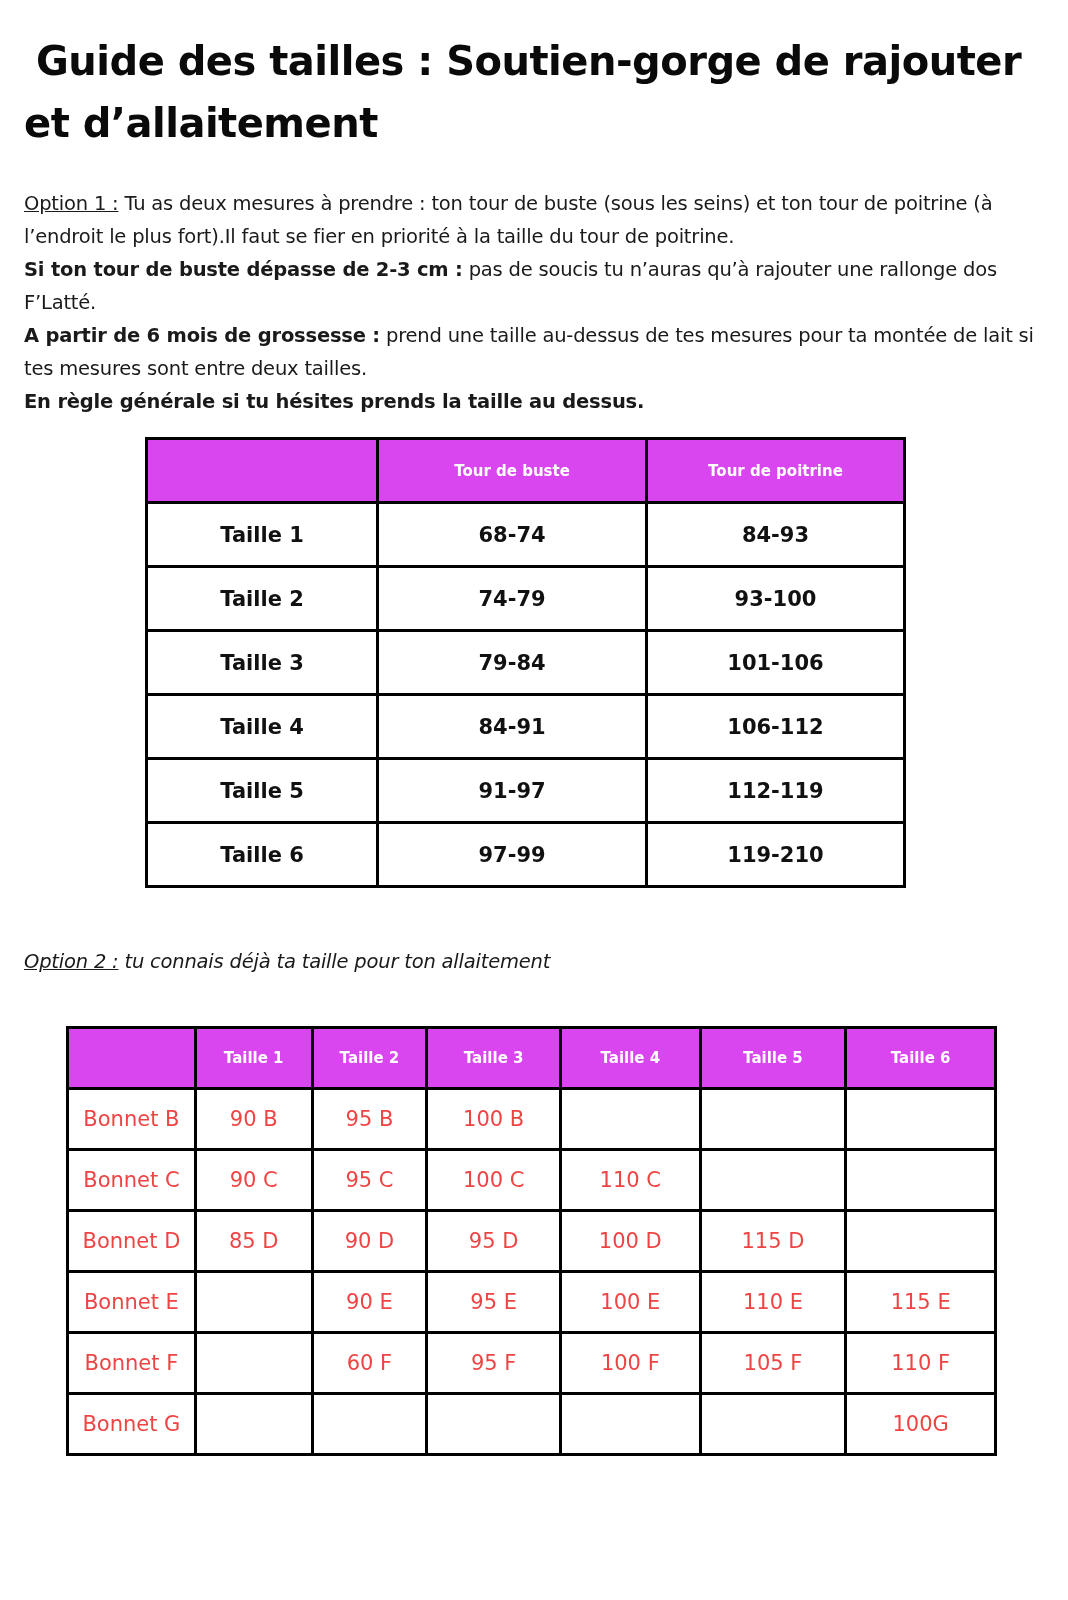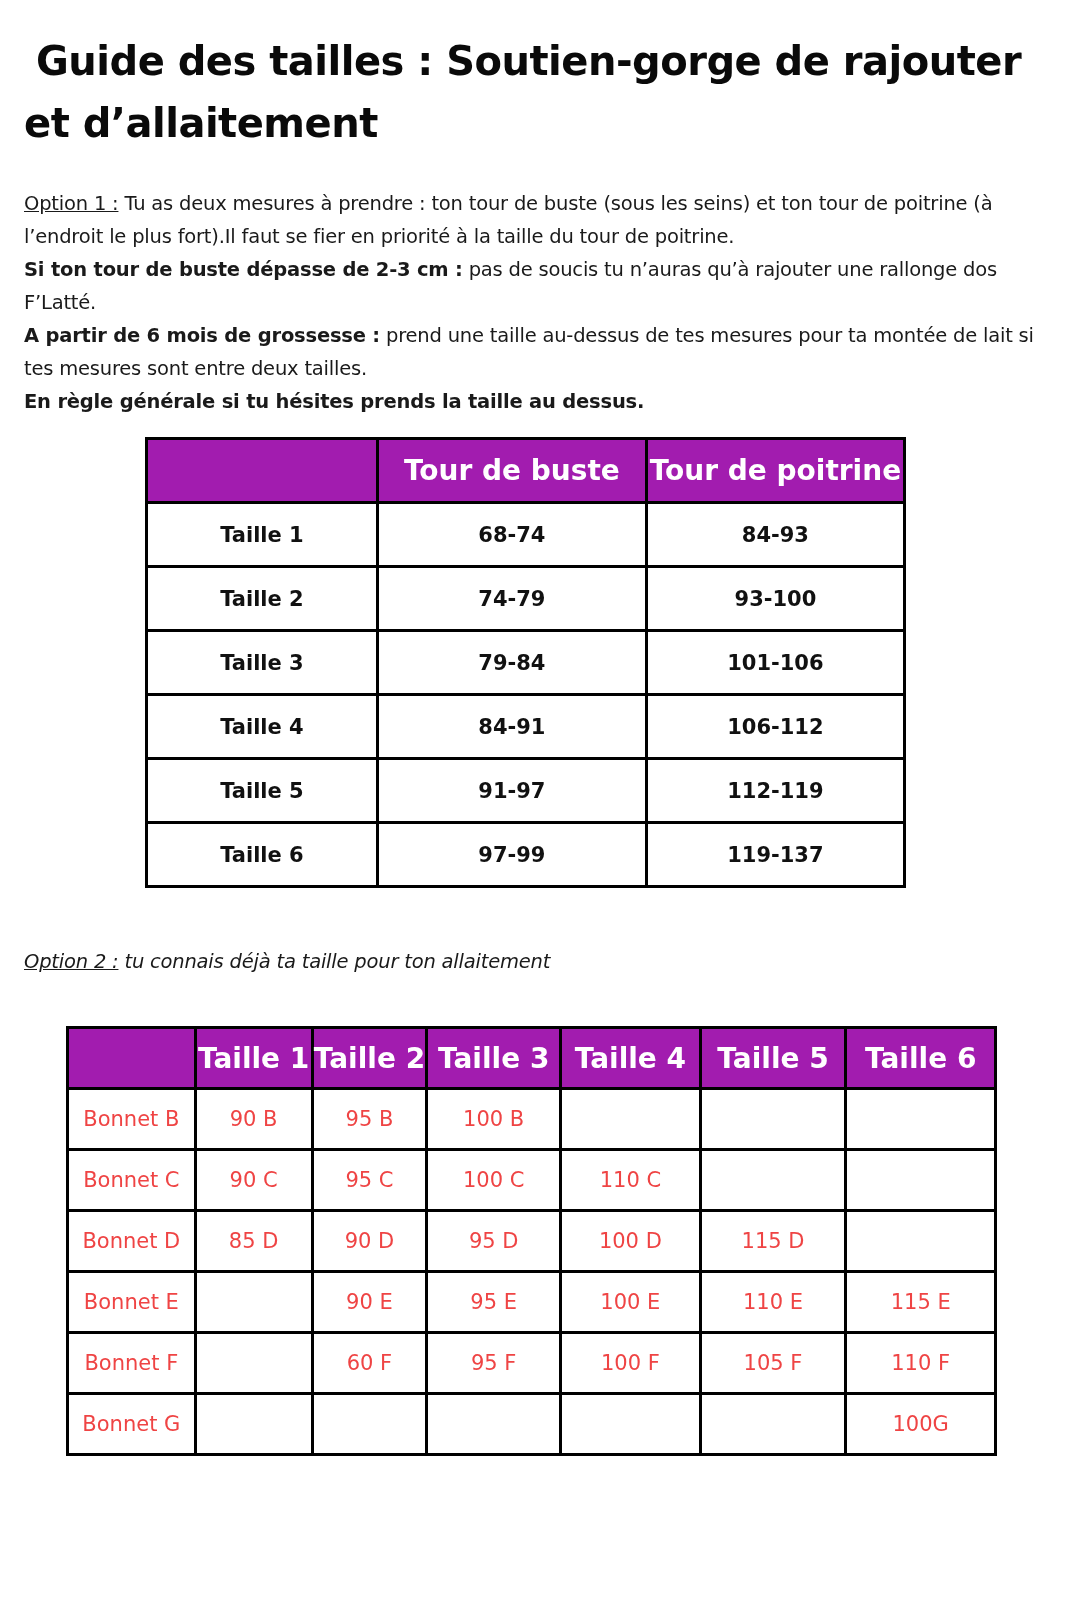--- a/index.html
+++ b/index.html
@@ -5,21 +5,21 @@
   html, body { margin:0; padding:0; background:#ffffff; }
   body { width:1068px; height:1600px; position:relative; overflow:hidden; color:#111; font-family:"Liberation Sans", sans-serif; }
   .title { position:absolute; left:24px; top:30px; width:1030px; font-family:"DejaVu Sans", sans-serif; font-weight:bold; font-size:40px; line-height:62px; letter-spacing:-0.5px; margin:0; color:#0a0a0a; }
   .title .l1 { display:block; padding-left:12px; }
   .intro { position:absolute; left:24px; top:163px; width:1030px; font-family:"DejaVu Sans", sans-serif; font-size:19.5px; line-height:33px; color:#1a1a1a; letter-spacing:-0.2px;margin-top:24px; }
   .intro p { margin:0; }
   .u { text-decoration:underline; }
   .b { font-weight:bold; }
   table { border-collapse:collapse; position:absolute; font-family:"DejaVu Sans", sans-serif; }
   td, th { border:3px solid #000; text-align:center; padding:0; }
-  th { background:#a21caf; color:#fff; font-weight:bold; font-size:28px; }
+  th { background:#d946ef; color:#fff; font-weight:bold; font-size:15px; }
   .t1 { left:145px; top:437px; width:761px; }
   .t1 th, .t1 td { height:61px; }
   .t1 td { font-weight:bold; font-size:21px; color:#111; }
   .t1 col.c0 { width:232px; } .t1 col.c1 { width:270px; } .t1 col.c2 { width:259px; }
   .opt2 { position:absolute; left:24px; top:950px; font-family:"DejaVu Sans", sans-serif; font-size:19.5px; color:#1a1a1a; letter-spacing:-0.2px;font-style:italic; }
   .t2 { left:66px; top:1026px; width:931px; }
   .t2 th { height:58px; }
   .t2 td { height:58px; font-size:21px; color:#ef4444; }
   .t2 col.c0{width:128px} .t2 col.c1{width:117px} .t2 col.c2{width:115px} .t2 col.c3{width:134px} .t2 col.c4{width:140px} .t2 col.c5{width:146px} .t2 col.c6{width:150px}
 </style>
@@ -73,21 +73,21 @@
         <td>106-112</td>
       </tr>
       <tr>
         <td>Taille 5</td>
         <td>91-97</td>
         <td>112-119</td>
       </tr>
       <tr>
         <td>Taille 6</td>
         <td>97-99</td>
-        <td>119-137</td>
+        <td>119-210</td>
       </tr>
     </tbody>
 </table>
 
 <div class="opt2">
   <span class="u">Option 2 :</span><span> tu connais déjà ta taille pour ton allaitement</span>
 </div>
 
 <table class="t2">
   <colgroup>

